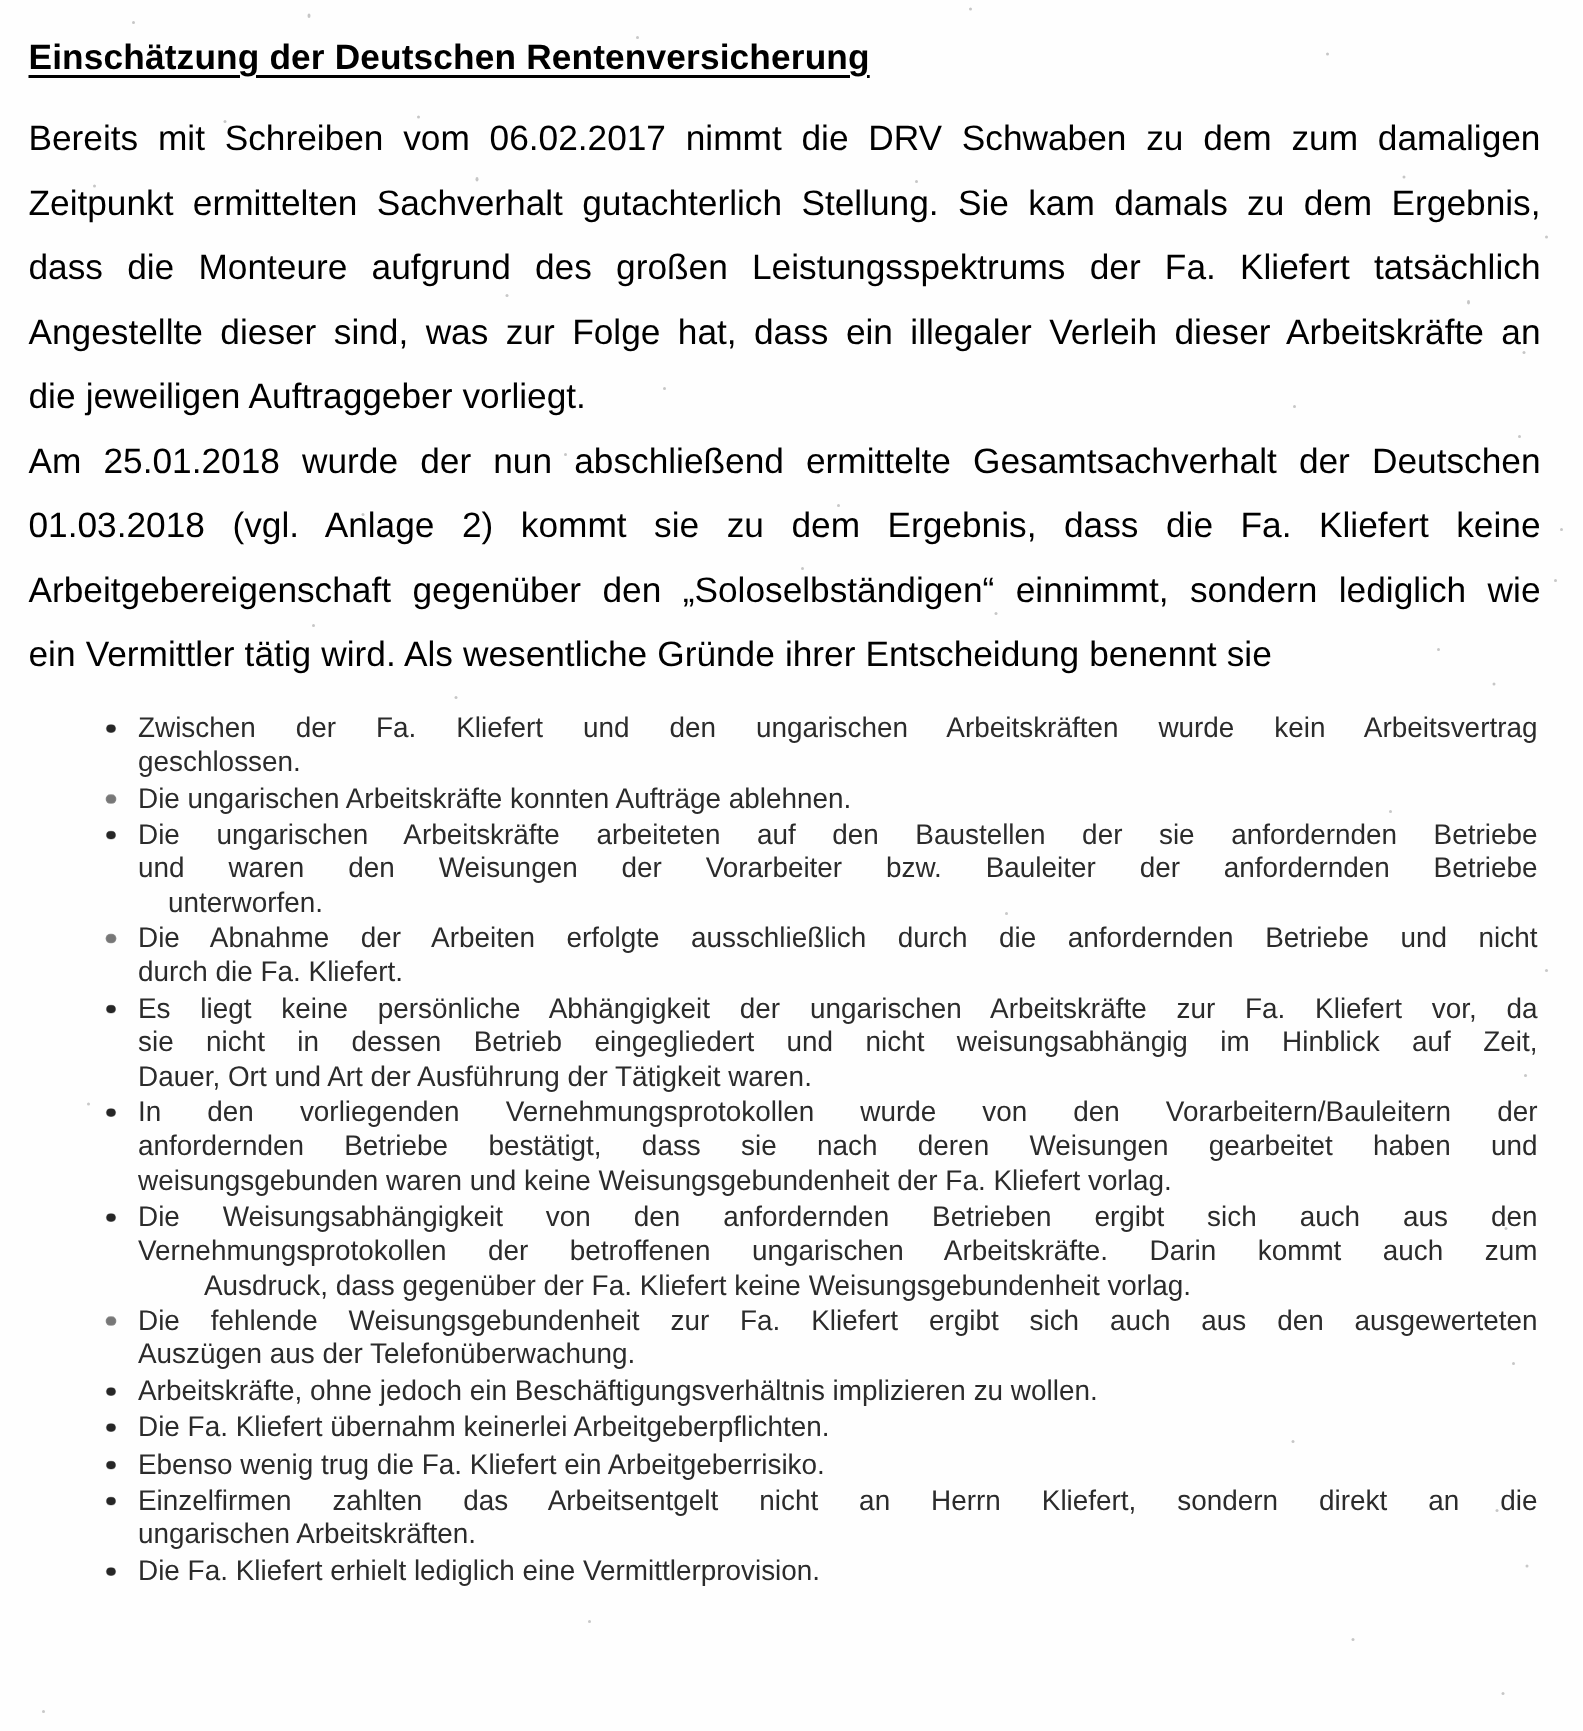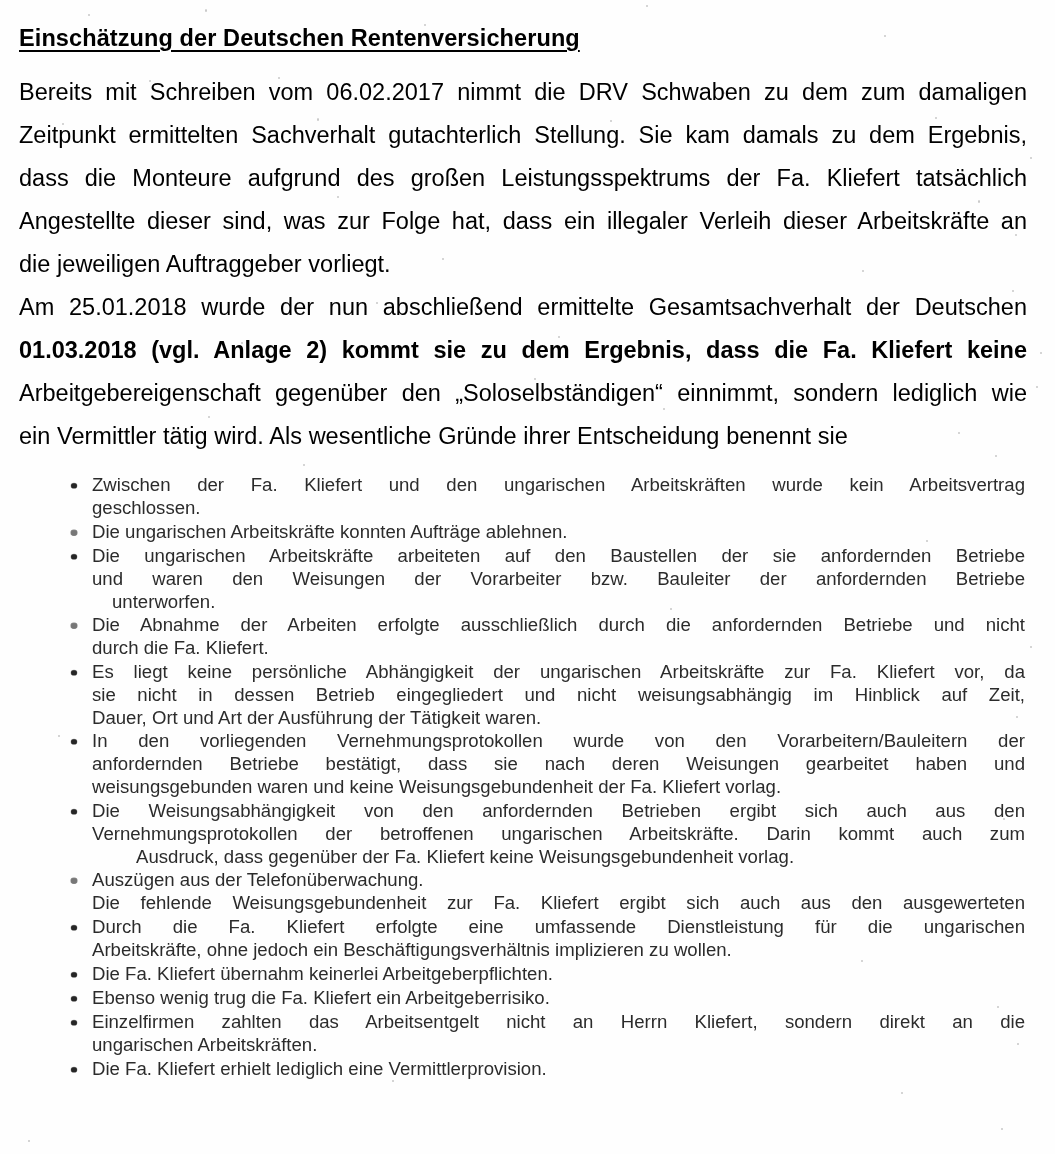--- a/index.html
+++ b/index.html
@@ -196,21 +196,21 @@
     <p class="body-para p1">
       <span style="display: block; text-align: justify; text-align-last: justify;">Bereits mit Schreiben vom 06.02.2017 nimmt die DRV Schwaben zu dem zum damaligen</span>
       <span style="display: block; text-align: justify; text-align-last: justify;">Zeitpunkt ermittelten Sachverhalt gutachterlich Stellung. Sie kam damals zu dem Ergebnis,</span>
       <span style="display: block; text-align: justify; text-align-last: justify;">dass die Monteure aufgrund des großen Leistungsspektrums der Fa. Kliefert tatsächlich</span>
       <span style="display: block; text-align: justify; text-align-last: justify;">Angestellte dieser sind, was zur Folge hat, dass ein illegaler Verleih dieser Arbeitskräfte an</span>
       <span class="lastline" style="display: block; text-align: left;">die jeweiligen Auftraggeber vorliegt.</span>
     </p>
 
     <p class="body-para p2">
       <span style="display: block; text-align: justify; text-align-last: justify;">Am 25.01.2018 wurde der nun abschließend ermittelte Gesamtsachverhalt der Deutschen</span>
-      <span style="display: block; text-align: justify; text-align-last: justify; font-weight: bold;">01.03.2018 (vgl. Anlage 2) kommt sie zu dem Ergebnis, dass die Fa. Kliefert keine</span>
+      <span style="display: block; text-align: justify; text-align-last: justify;">01.03.2018 (vgl. Anlage 2) kommt sie zu dem Ergebnis, dass die Fa. Kliefert keine</span>
       <span style="display: block; text-align: justify; text-align-last: justify;">Arbeitgebereigenschaft gegenüber den „Soloselbständigen“ einnimmt, sondern lediglich wie</span>
       <span class="lastline" style="display: block; text-align: left;">ein Vermittler tätig wird. Als wesentliche Gründe ihrer Entscheidung benennt sie</span>
     </p>
 
     <div class="bullets-wrap">
       <ul class="bullets" style="list-style:none;margin:0;">
 
         <li class="bullet-item" style="padding-right: 70px;">
           <span class="dot"></span>
           <span class="txt" style="text-align: justify; text-align-last: justify;">Zwischen der Fa. Kliefert und den ungarischen Arbeitskräften wurde kein Arbeitsvertrag</span>
@@ -251,27 +251,26 @@
 
         <li class="bullet-item" style="padding-right: 70px;">
           <span class="dot"></span>
           <span class="txt" style="text-align: justify; text-align-last: justify;">Die Weisungsabhängigkeit von den anfordernden Betrieben ergibt sich auch aus den</span>
           <span class="txt" style="text-align: justify; text-align-last: justify;">Vernehmungsprotokollen der betroffenen ungarischen Arbeitskräfte. Darin kommt auch zum</span>
           <span class="txt lastline" style="text-align: left; text-align-last: left; margin-left: 44px;">Ausdruck, dass gegenüber der Fa. Kliefert keine Weisungsgebundenheit vorlag.</span>
         </li>
 
         <li class="bullet-item faint-dot" style="padding-right: 70px;">
           <span class="dot"></span>
+          <span class="txt" style="text-align: justify; text-align-last: justify;">Die fehlende Weisungsgebundenheit zur Fa. Kliefert ergibt sich auch aus den ausgewerteten</span>
           <span class="txt lastline" style="text-align: left; text-align-last: left;">Auszügen aus der Telefonüberwachung.</span>
-          <span class="txt" style="text-align: justify; text-align-last: justify;">Die fehlende Weisungsgebundenheit zur Fa. Kliefert ergibt sich auch aus den ausgewerteten</span>
-        </li>
-
-        <li class="bullet-item" style="padding-right: 70px;">
-          <span class="dot"></span>
-          <span class="txt" style="text-align: justify; text-align-last: justify;">Durch die Fa. Kliefert erfolgte eine umfassende Dienstleistung für die ungarischen</span>
+        </li>
+
+        <li class="bullet-item" style="padding-right: 70px;">
+          <span class="dot"></span>
           <span class="txt lastline" style="text-align: left; text-align-last: left;">Arbeitskräfte, ohne jedoch ein Beschäftigungsverhältnis implizieren zu wollen.</span>
         </li>
 
         <li class="bullet-item tight" style="padding-right: 70px;">
           <span class="dot"></span>
           <span class="txt lastline" style="text-align: left; text-align-last: left;">Die Fa. Kliefert übernahm keinerlei Arbeitgeberpflichten.</span>
         </li>
 
         <li class="bullet-item tight" style="padding-right: 70px;">
           <span class="dot"></span>

